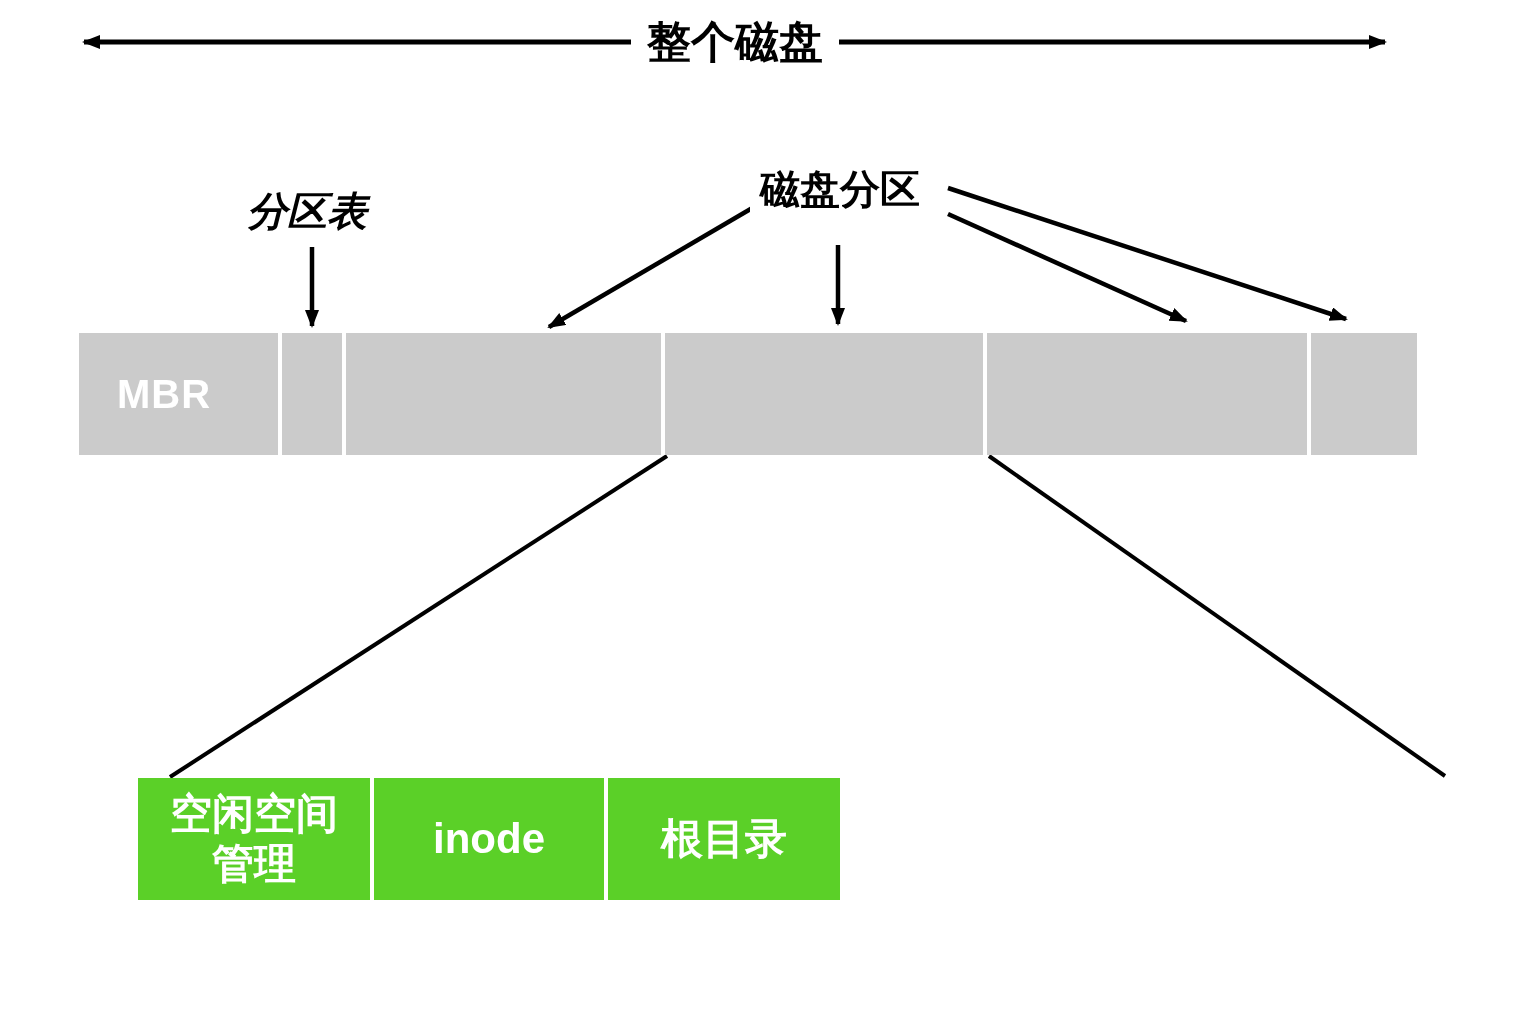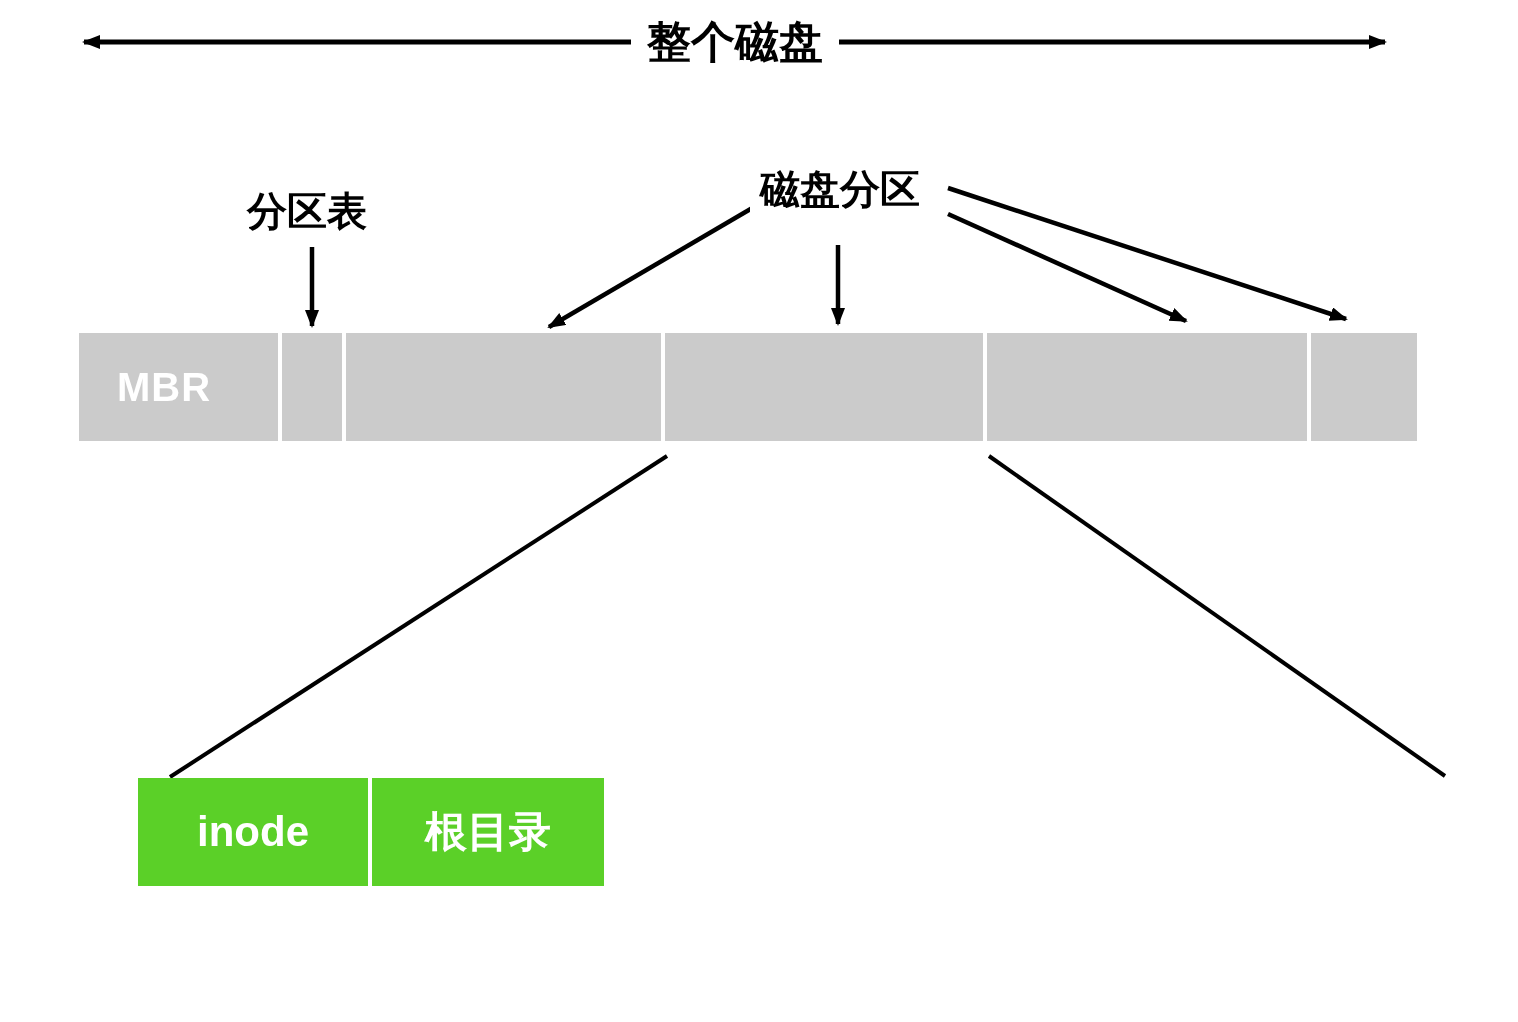--- a/index.html
+++ b/index.html
@@ -46,34 +46,35 @@
     top:14px;left:735px;
     font-size:44px;
     line-height:56px;
     background:var(--background);
     padding:0 16px;
   }
   .partition-table-label{
     top:188px;left:307px;
     font-size:40px;
     line-height:46px;
+    font-style:italic;
   }
   .disk-partition-label{
     top:165px;left:840px;
     font-size:40px;
     line-height:48px;
     background:var(--background);
     padding:0 10px;
   }
 
   .bar{
     position:absolute;
     display:flex;
     gap:4px;
-    height:108px;
+    height:122px;
     align-items:flex-end;
   }
   .disk-bar{
     left:79px;top:333px;
     width:1338px;
   }
   .disk-bar .seg{
     background:var(--disk-gray);
     height:100%;
     display:flex;
@@ -171,20 +172,23 @@
     </div>
     <div class="seg" style="width:320px">
       <span class="seg-label"></span>
     </div>
     <div class="seg" style="width:106px">
       <span class="seg-label"></span>
     </div>
   </div>
 
   <div class="bar fs-bar">
+    <div class="seg" style="width:232px">
+      <span class="seg-label wrap">空闲空间管理</span>
+    </div>
     <div class="seg" style="width:230px">
       <span class="seg-label">inode</span>
     </div>
     <div class="seg" style="width:232px">
       <span class="seg-label">根目录</span>
     </div>
   </div>
 
 
 </div>

